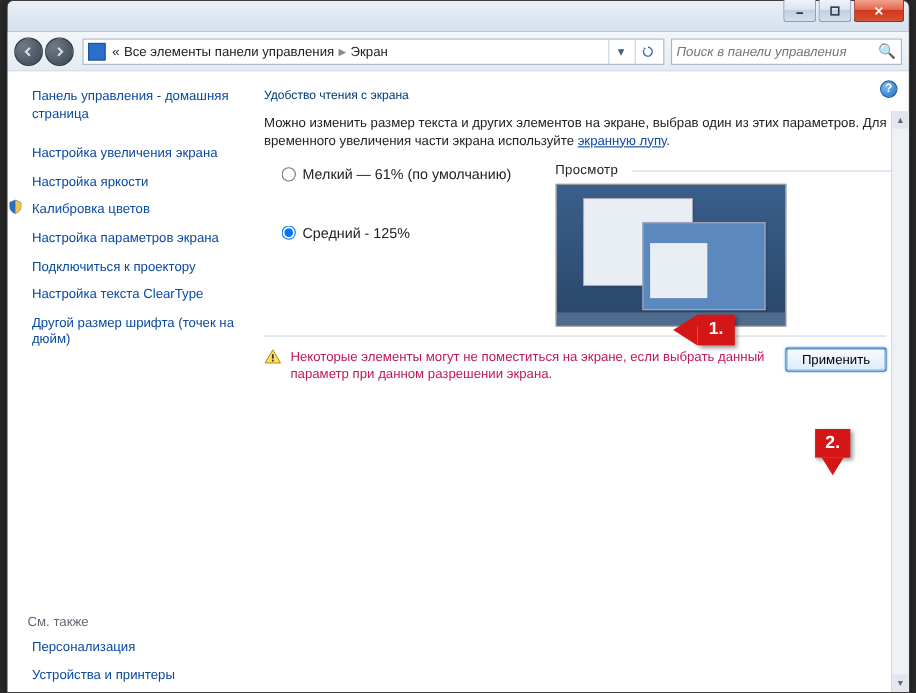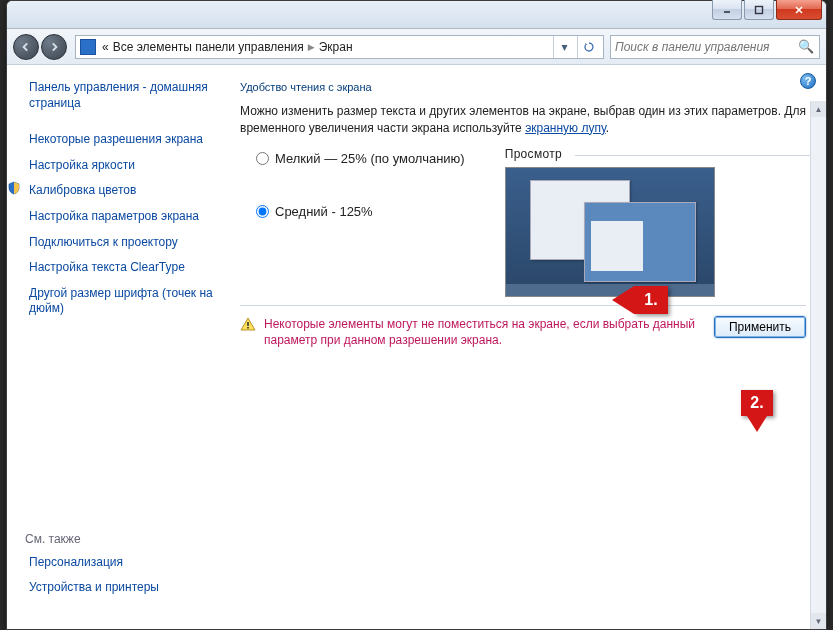--- a/index.html
+++ b/index.html
@@ -78,21 +78,21 @@
   .sidebar { width:215px; padding:10px 0 26px 18px; font-size:12px; }
   .side-link { color:#0b4aa2; padding:5px 4px; cursor:pointer; line-height:1.3; }
   .side-home { padding-bottom:10px; }
   .side-group { margin-top:6px; }
   .side-item { display:flex; align-items:flex-start; gap:4px; }
   .shield-icon {
     width:14px; height:14px; flex-shrink:0; margin-top:3px;
     display:inline-block; margin-left:-18px;
   }
   .side-footer {
-    position:absolute; bottom:28px; left:18px; width:190px; font-size:12px;
+    position:absolute; bottom:2px; left:18px; width:190px; font-size:12px;
   }
   .side-footer-head { color:#667; padding:4px 0; }
   
   
   .main { flex:1; padding:16px 20px 10px 18px; font-size:12px; color:#222; position:relative; }
   .main h1 { font-size:11px; color:#003b78; font-weight:normal; margin-bottom:10px; }
   .intro { line-height:1.4; margin-bottom:10px; }
   .intro a { color:#0b4aa2; text-decoration:underline; }
   
   .options-row { display:flex; gap:40px; align-items:flex-start; }
@@ -219,21 +219,21 @@
       <span class="search-icon">🔍</span>
     </div>
   </div>
 
   <div class="body-area">
     <div class="help-icon">?</div>
 
     <div class="sidebar">
       <div class="side-link side-home">Панель управления - домашняя страница</div>
       <div class="side-group">
-        <div class="side-link">Некоторые разрешения экрана</div>
+        <div class="side-link">Настройка увеличения экрана</div>
         <div class="side-link">Настройка яркости</div>
         <div class="side-item">
           <svg class="shield-icon" viewBox="0 0 14 14">
             <path d="M7 1 L12 3 V7 C12 10 9.5 12.5 7 13 C4.5 12.5 2 10 2 7 V3 Z" fill="#2a70c8" stroke="#1a4e8e" stroke-width="0.6"></path>
             <path d="M7 1 L12 3 V7 C12 10 9.5 12.5 7 13 Z" fill="#f2c24b"></path>
           </svg>
           <div class="side-link">Калибровка цветов</div>
         </div>
         <div class="side-link">Настройка параметров экрана</div>
         <div class="side-link">Подключиться к проектору</div>
@@ -250,21 +250,21 @@
     <div class="main">
       <h1>Удобство чтения с экрана</h1>
       <p class="intro">
         <span>Можно изменить размер текста и других элементов на экране, выбрав один из этих параметров. Для временного увеличения части экрана используйте </span><a href="#">экранную лупу</a><span>.</span>
       </p>
 
       <div class="options-row">
         <div class="radios">
           <label class="radio-row">
             <input type="radio" name="sz" style="">
-            <span>Мелкий — 25% (по умолчанию)</span>
+            <span>Мелкий — 61% (по умолчанию)</span>
           </label>
           <label class="radio-row">
             <input type="radio" name="sz" checked="" style="">
             <span>Средний - 125%</span>
           </label>
         </div>
         <div class="preview-block">
           <div class="preview-label">Просмотр</div>
           <div class="preview-img">
             <div class="pv-win pv1"></div>

